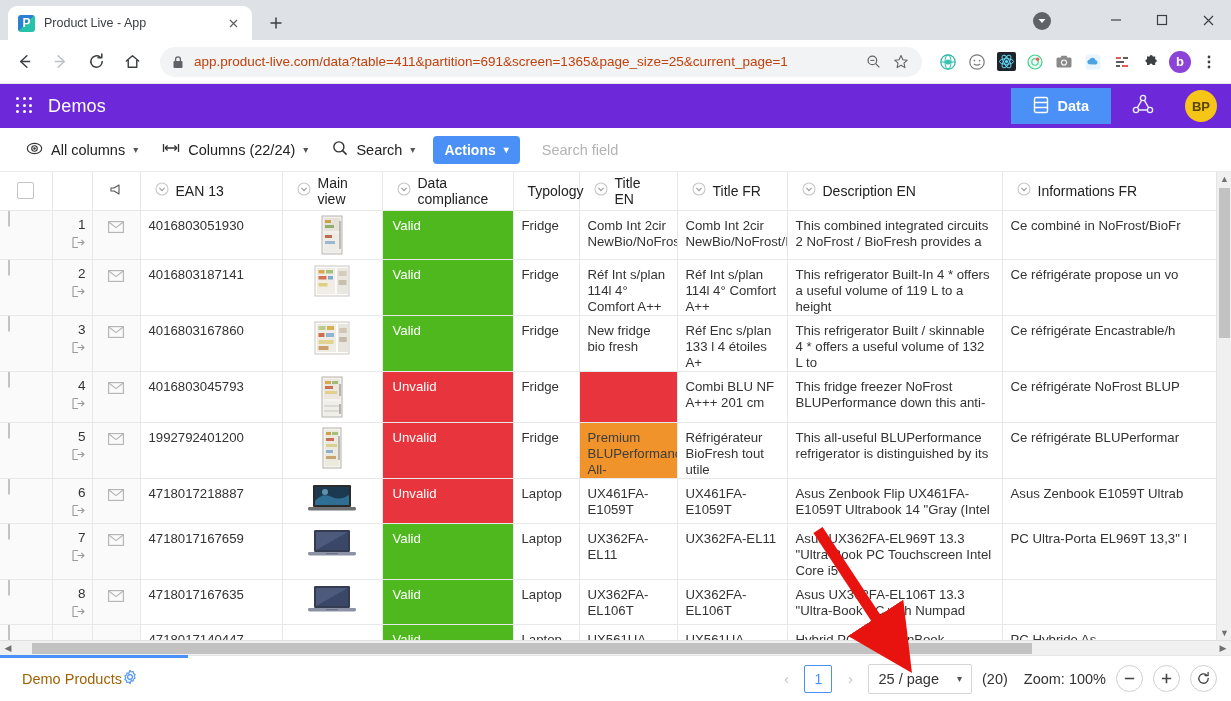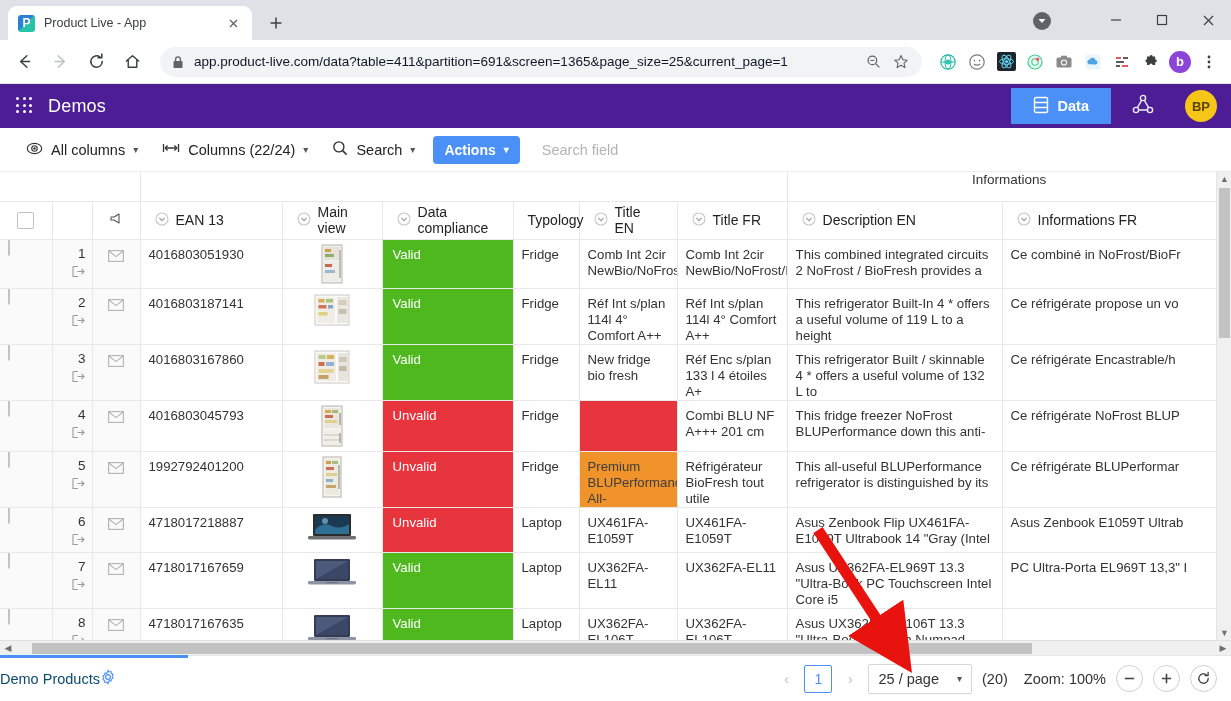--- a/index.html
+++ b/index.html
@@ -45,33 +45,33 @@
     height: 44px; background:#fff; display:flex; align-items:center; padding: 0 8px;
     flex: 0 0 44px; border-bottom: 1px solid #e6e6e6;
   }
   .nav-btn { width:32px;height:32px;display:flex;align-items:center;justify-content:center;margin-right:4px; }
   .omnibox {
     flex:1; height: 30px; background:#f1f3f4; border-radius: 16px;
     display:flex; align-items:center; padding: 0 12px; margin: 0 8px;
     position: relative;
   }
   .omnibox .lock { margin-right: 10px; display:flex; }
-  .omnibox .url { font-size: 13.5px; color: #0f172a; white-space: nowrap; overflow:hidden; flex:1; }
+  .omnibox .url { font-size: 13.5px; color: #c2410c; white-space: nowrap; overflow:hidden; flex:1; }
   .omni-icons { display:flex; align-items:center; gap: 2px; position:absolute; right: 8px; }
   .omni-ic { width:26px;height:26px;display:flex;align-items:center;justify-content:center; }
   .ext-icons { display:flex; align-items:center; gap: 1px; padding-left: 4px; }
   .ext-ic { width:28px;height:28px;display:flex;align-items:center;justify-content:center; }
   .avatar-chrome { width:22px;height:22px;border-radius:50%;background:#8b43d8;color:#fff;
                    font-size:13px;font-weight:600;display:flex;align-items:center;justify-content:center; }
 
   
   .app { flex: 1; display:flex; flex-direction: column; min-height:0; }
 
   .app-header {
-    height: 44px; background:#4c1d95; display:flex; align-items:center;
+    height: 44px; background:#6d28d9; display:flex; align-items:center;
     flex: 0 0 44px; color:#fff;
   }
   .grid-icon { margin-left: 16px; width: 18px; height: 18px; display:grid;
                grid-template-columns: repeat(3,1fr); grid-template-rows: repeat(3,1fr); gap:2px; }
   .grid-icon i { background:#fff; border-radius:50%; width:3px;height:3px; }
   .app-title { font-size: 18px; margin-left: 14px; font-weight: 400; letter-spacing:.2px; }
   .app-header-right { margin-left:auto; display:flex; align-items:center; height:100%; }
   .hdr-tab {
     height: 36px; padding: 0 22px; display:flex; align-items:center; gap:9px;
     font-size: 14.5px; font-weight: 700;
@@ -146,21 +146,21 @@
   
   .v-scroll { position:absolute; right:0; top:0; bottom:15px; width: 15px; background:#f0f0f0;
               border-left:1px solid #e4e4e4; }
   .v-thumb { position:absolute; left:2px; width:11px; background:#c2c2c2; }
   .vs-arrow { position:absolute; left:0; width:15px; text-align:center; font-size:9px; color:#707070; }
 
   
   .footer { height: 46px; flex: 0 0 46px; display:flex; align-items:center;
             background:#fff; border-top: 1px solid #e6e6e6; position: relative; }
   .tabbar-accent { position:absolute; left:0; top:-1px; height:3px; width: 188px; background:#4a90f7; }
-  .sheet-tab { font-size: 14.5px; color:#0c4a6e; display:flex; align-items:center; }
+  .sheet-tab { font-size: 14.5px; color:#a16207; margin-left: 22px; display:flex; align-items:center; }
   .pager { margin-left:auto; display:flex; align-items:center; gap:10px; padding-right: 14px; }
   .pg-arrow { font-size: 15px; color:#c5c5c5; width:16px; text-align:center; }
   .pg-num { width:28px;height:28px;border:1px solid #4a90f7; color:#4a90f7; font-size:14px;
             display:flex;align-items:center;justify-content:center; border-radius:2px; }
   .pg-size { height:30px; border:1px solid #d6d6d6; border-radius:2px; display:flex; align-items:center;
              gap: 18px; padding: 0 9px; font-size:14.5px; color:#333; }
   .pg-count { font-size:14.5px; color:#333; }
   .pg-zoom { font-size:14.5px; color:#333; margin-left: 6px; }
   .circ-btn { width:27px;height:27px;border-radius:50%;border:1px solid #cfcfcf;
               display:flex;align-items:center;justify-content:center; }
@@ -422,25 +422,20 @@
           <col style="width:142px">
             <col style="width:100px">
             <col style="width:131px">
           <col style="width:66px">
             <col style="width:98px">
             <col style="width:110px">
           <col style="width:215px">
             <col style="width:229px">
         </colgroup>
         <thead>
-          <tr class="grp-row">
-            <th class="blank" colspan="3"></th>
-            <th class="blank" colspan="6"></th>
-            <th colspan="2">Informations</th>
-          </tr>
           <tr class="hdr-row">
             <th>
               <div class="th-inner" style="justify-content:center;padding:0">
                 <span class="chkbox" style="margin:0"></span>
               </div>
             </th>
             <th>
                 <div class="th-inner"></div>
               </th>
             <th>

